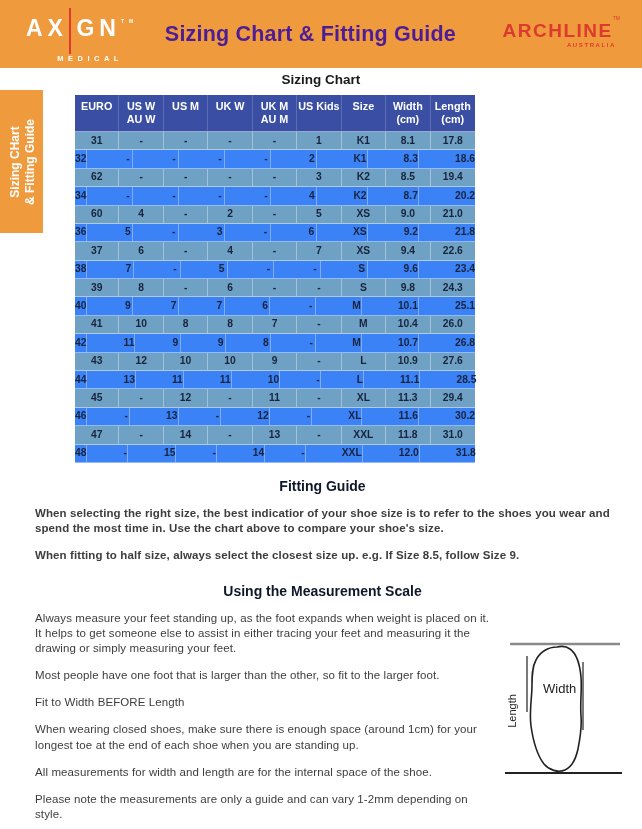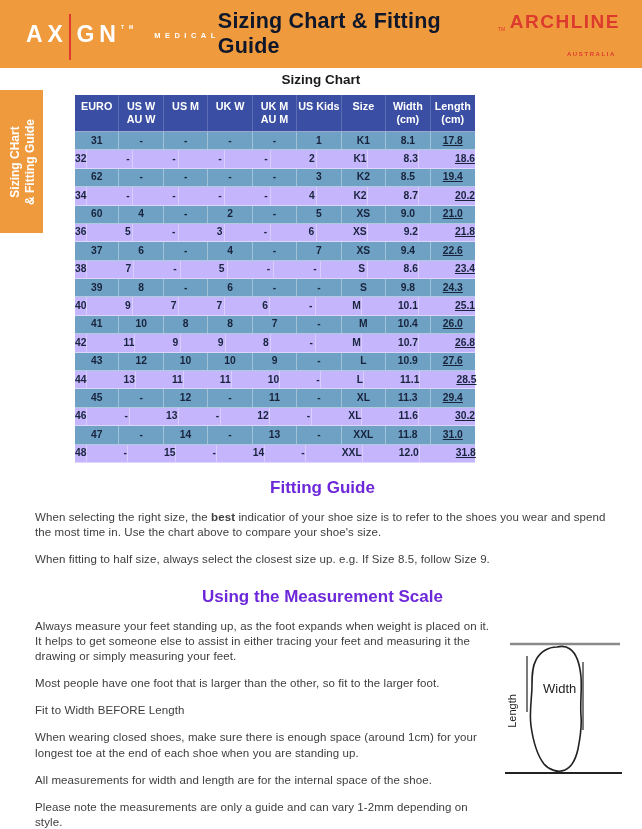--- a/index.html
+++ b/index.html
@@ -4,29 +4,29 @@
 <style>
   * { margin:0; padding:0; box-sizing:border-box; }
   html,body { width:642px; height:829px; background:#ffffff; overflow:hidden;
     font-family:"Liberation Sans", sans-serif; }
   .page { position:relative; width:642px; height:829px; background:#fff; }
 
   
   .header { position:absolute; left:0; top:0; width:642px; height:68px;
     background:#F09A3E; display:flex; align-items:center; justify-content:space-between;
     padding:0 22px; }
-  .axign { position:relative; display:flex; flex-direction:row; align-items:center;
+  .axign { position:relative; display:flex; flex-direction:column; align-items:center;
     color:#fff; padding:0 4px; }
   .axign-word { display:flex; align-items:center; font-size:23px; font-weight:bold;
     letter-spacing:5px; line-height:1; }
   .axign-i { display:inline-block; width:2.5px; height:46px; background:#E0392E;
     margin:0 5px 0 1px; transform:translateY(3px); }
   .axign-tm { font-size:5px; vertical-align:top; transform:translateY(-7px); display:inline-block; }
   .axign-sub { font-size:7.5px; letter-spacing:4.5px; margin-top:3px; font-weight:bold;padding-left:16px; }
-  .page-title { color:#0f172a; font-weight:bold; font-size:21.5px; letter-spacing:0.2px;
+  .page-title { color:#4c1d95; font-weight:bold; font-size:21.5px; letter-spacing:0.2px;
     transform:translateX(-6px); }
   .archline { display:flex; flex-direction:column; align-items:flex-end; color:#DD3A2E; }
   .archline-word { font-size:19px; font-weight:bold; letter-spacing:1.5px; line-height:1;margin-left:12px; }
   .archline-tm { font-size:5px; vertical-align:top; transform:translateY(-6px); display:inline-block; }
   .archline-sub { font-size:6px; letter-spacing:1.6px; font-weight:bold; margin-top:1px;
     margin-right:4px; }
 
   
   .side-tab { position:absolute; left:0; top:90px; width:43px; height:143px; background:#F09A3E; }
   .side-tab-rot { position:absolute; left:50%; top:50%; width:143px; height:43px;
@@ -40,33 +40,33 @@
   .sizing-table { position:absolute; left:75px; top:95px; width:400px; }
   .thead { display:grid; grid-template-columns:repeat(9,1fr); background:#3A4EA3;
     border-bottom:1px solid rgba(255,255,255,0.5); }
   .th { color:#fff; font-weight:bold; font-size:10.8px; text-align:center;
     padding:5px 0 4px 0; white-space:pre-line; line-height:1.25;
     border-right:1px solid rgba(255,255,255,0.18); }
   .th:last-child { border-right:none; }
   .tbody { width:100%; }
   .tr { display:grid; grid-template-columns:repeat(9,1fr); height:18.4px;
     background:#6FA1C4; border-bottom:1px solid rgba(255,255,255,0.45); }
-  .tr.alt { background:#c4b5fd;gap:36px; }
+  .tr.alt { background:#3b82f6;gap:36px; }
   .td { display:flex; align-items:center; justify-content:center; font-size:10.3px;
     font-weight:bold; color:#18233C; border-right:1px solid rgba(255,255,255,0.35);
     line-height:1; }
-  .td:last-child { border-right:none;text-decoration:underline; }
+  .td:last-child { border-right:none; }
 
   
   .content { position:absolute; left:35px; top:478px; width:580px; }
-  .section-heading { text-align:center; font-size:17px; font-weight:bold;
-    color:#6d28d9; width:575px; }
+  .section-heading { text-align:center; font-size:14px; font-weight:bold;
+    color:#0f172a; width:575px; }
   .body-p { font-size:11.5px; color:#3d3d3d; line-height:1.32; margin-top:12px;
     letter-spacing:0.1px; }
-  .wide { width:585px; }
+  .wide { width:585px;font-weight:bold; }
   .narrow { width:462px; }
   .mt-head { margin-top:19px; }
 
   
   .foot-diagram { position:absolute; left:502px; top:639px; width:132px; height:142px; }
   .foot-diagram svg { width:100%; height:100%; }
 </style>
 </head>
 <body>
 
@@ -194,21 +194,21 @@
           <div class="td">22.6</div>
         </div>
         <div class="tr alt">
           <div class="td">38</div>
           <div class="td">7</div>
           <div class="td">-</div>
           <div class="td">5</div>
           <div class="td">-</div>
           <div class="td">-</div>
           <div class="td">S</div>
-          <div class="td">8.6</div>
+          <div class="td">9.6</div>
           <div class="td">23.4</div>
         </div>
         <div class="tr">
           <div class="td">39</div>
           <div class="td">8</div>
           <div class="td">-</div>
           <div class="td">6</div>
           <div class="td">-</div>
           <div class="td">-</div>
           <div class="td">S</div>

